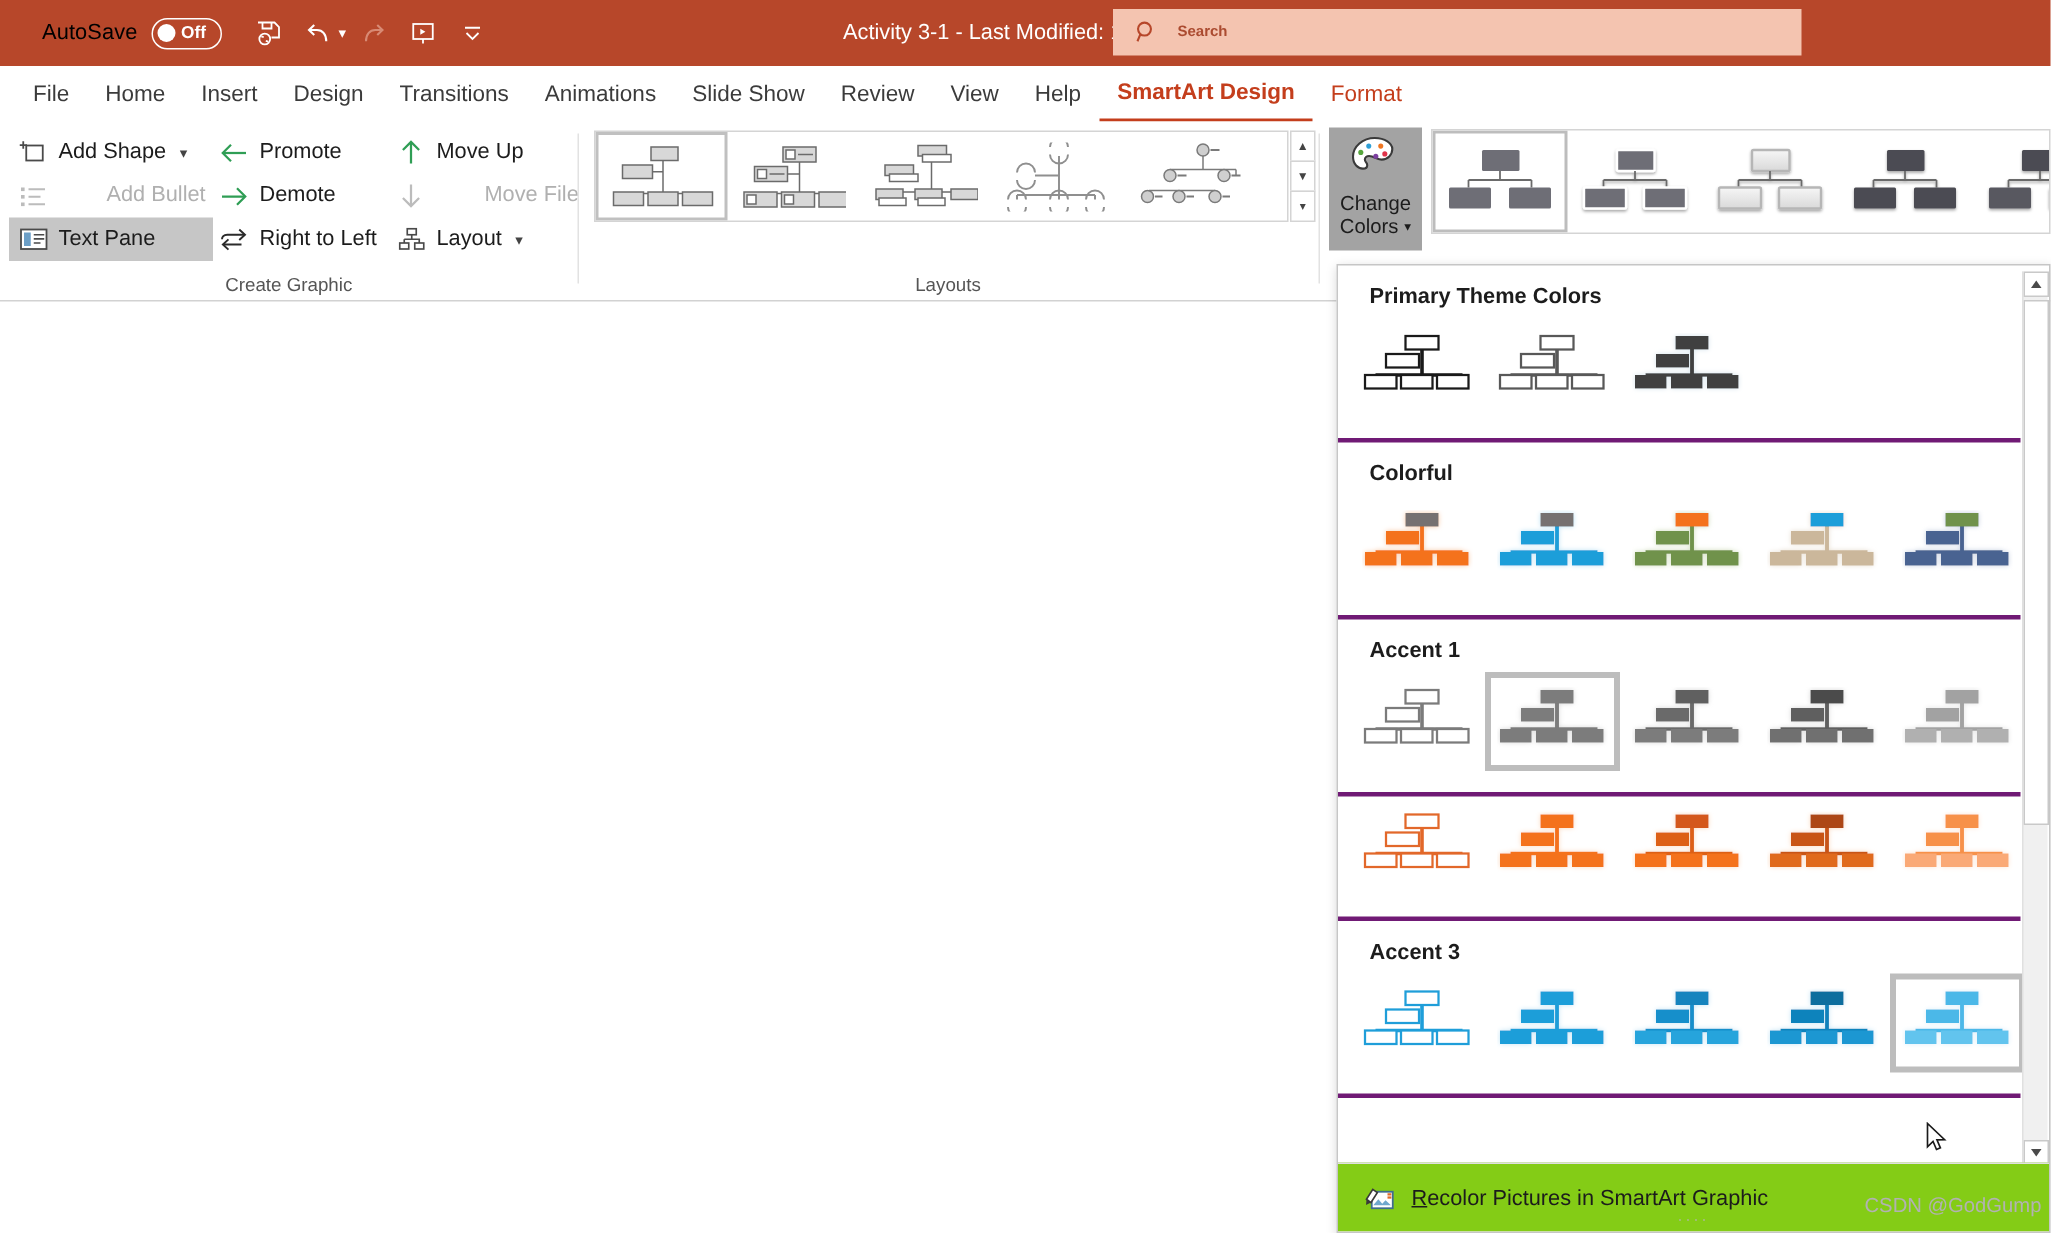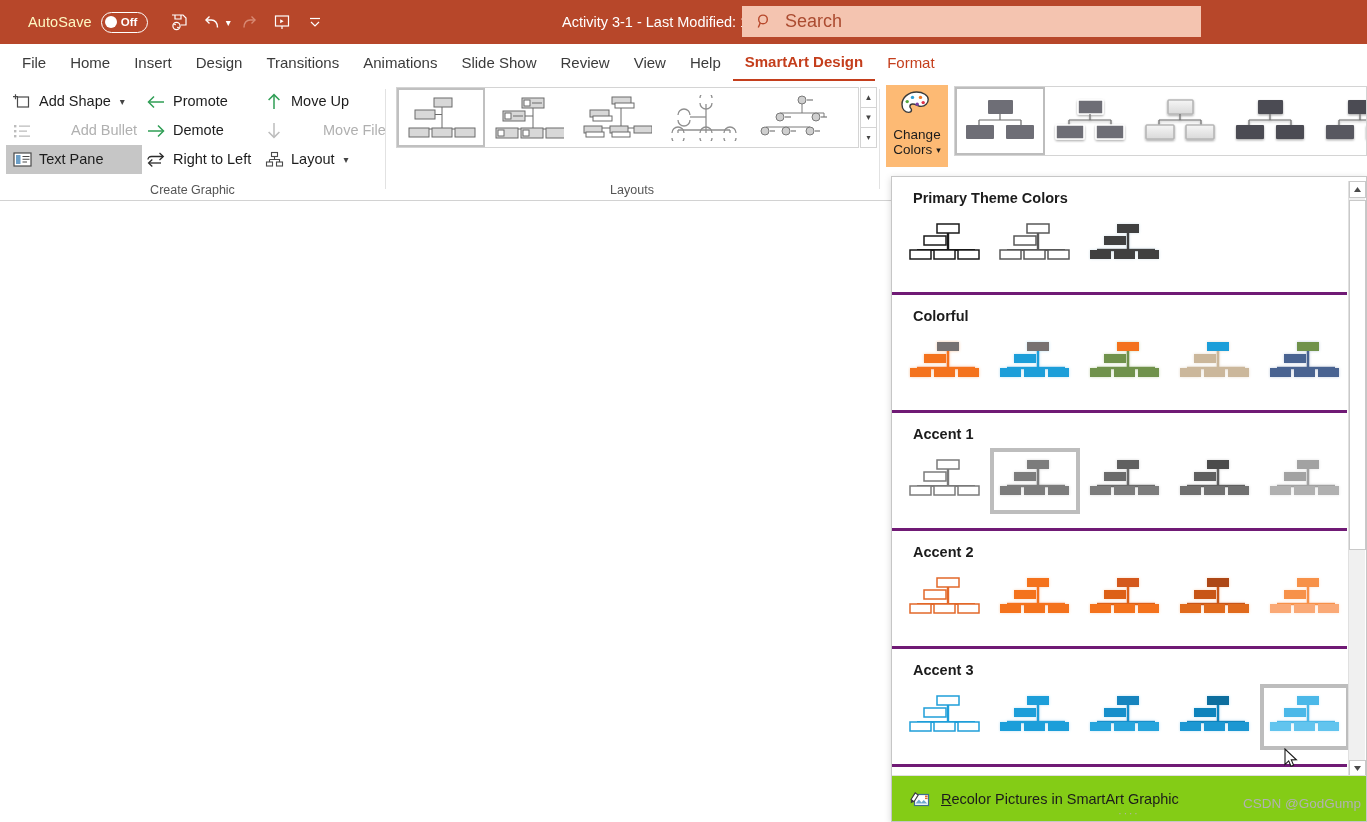--- a/index.html
+++ b/index.html
@@ -10,21 +10,21 @@
     background: #ffffff;
   }
 
   
   .titlebar {
     position: absolute; left: 0; top: 0; width: 1367px; height: 44px;
     background: #b7472a;
     display: flex; align-items: center;
   }
   .autosave-group { display: flex; align-items: center; margin-left: 28px; }
-  .autosave-label { color: #fef9c3; font-size: 14.5px; letter-spacing: .1px; }
+  .autosave-label { color: #000000; font-size: 14.5px; letter-spacing: .1px; }
   .toggle {
     margin-left: 9px; width: 47px; height: 21px; border-radius: 11px;
     border: 1.6px solid #ffffff; display: flex; align-items: center;
     padding: 0 3px; gap: 4px;
   }
   .toggle .knob { width: 12px; height: 12px; border-radius: 50%; background: #fff; }
   .toggle .off-text { color: #fff; font-size: 11.5px; font-weight: 600; }
 
   .tb-icons { display: flex; align-items: center; margin-left: 16px; gap: 3px; }
   .tb-ico {
@@ -42,21 +42,21 @@
   .doc-title span {
     color: #ffffff; font-size: 14.5px; pointer-events: auto;
   }
   .doc-title .tcaret { margin-left: 10px; font-size: 9px; }
 
   .searchbox {
     position: absolute; left: 742px; top: 6px; width: 459px; height: 31px;
     background: #f4c4b0; display: flex; align-items: center; cursor: text;
   }
   .searchbox .mag { margin-left: 14px; color: #b7472a; display: flex; }
-  .searchbox .ph { margin-left: 12px; color: #ab4b30; font-size: 18px; }
+  .searchbox .ph { margin-left: 12px; color: #ab4b30; font-size: 10px; font-weight: bold; }
 
   
   .tabstrip {
     position: absolute; left: 0; top: 44px; width: 1367px; height: 37px;
     background: #ffffff; display: flex; align-items: center;
   }
   .tab {
     font-size: 15px; color: #3b3b3b; padding: 0 12px; height: 36px;
     display: flex; align-items: center; cursor: pointer; white-space: nowrap;
   }
@@ -117,21 +117,21 @@
     display: flex; align-items: center; justify-content: center;
     font-size: 8px; color: #444; cursor: pointer; margin-top: -1px;
   }
   .lay-scroll div:first-child { margin-top: 0; }
 
   
   #g-colors { left: 886px; width: 62px; }
   .cc-btn {
     position: absolute; left: 0; top: 4px; width: 62px; height: 82px;
     display: flex; flex-direction: column; align-items: center;
-    cursor: pointer; background: #fdba74;
+    cursor: pointer; background: #a3a3a3;
   }
   .cc-btn .pal { margin-top: 4px; }
   .cc-btn .t1 { font-size: 13.5px; color: #1c1c1c; margin-top: 2px; }
   .cc-btn .t2 { font-size: 13.5px; color: #1c1c1c; display:flex; align-items:center; gap:4px;}
   .cc-btn .t2 i { font-style: normal; font-size: 9px; }
 
   
   #g-styles { left: 949px; width: 418px; }
   .styles-box {
     position: absolute; left: 5px; top: 5px; width: 413px; height: 70px;
@@ -828,21 +828,20 @@
                 <rect x="16" y="14" width="22" height="9" fill="#a2a2a2" stroke="none" stroke-width="0"></rect>
                 <rect x="2" y="28" width="21" height="9" fill="#b0b0b0" stroke="none" stroke-width="0"></rect>
                 <rect x="26" y="28" width="21" height="9" fill="#b0b0b0" stroke="none" stroke-width="0"></rect>
                 <rect x="50" y="28" width="21" height="9" fill="#b0b0b0" stroke="none" stroke-width="0"></rect>
               </g>
             </svg>
           </div>
         </div>
       </div>
       <div class="dd-section">
-        <div class="dd-head">Accent 2</div>
         <div class="dd-row">
           <div class="dd-cell">
             <svg width="74" height="46" viewBox="0 0 74 46">
               <defs></defs>
               <g>
                 <path d="M40 8v20" stroke="#e2682a" stroke-width="2.4" fill="none"></path>
                 <path d="M9 28h58" stroke="#e2682a" stroke-width="2.2" fill="none"></path>
                 <rect x="29" y="2" width="22" height="9" fill="#ffffff" stroke="#e2682a" stroke-width="1.5"></rect>
                 <rect x="16" y="14" width="22" height="9" fill="#ffffff" stroke="#e2682a" stroke-width="1.5"></rect>
                 <rect x="2" y="28" width="21" height="9" fill="#ffffff" stroke="#e2682a" stroke-width="1.5"></rect>

